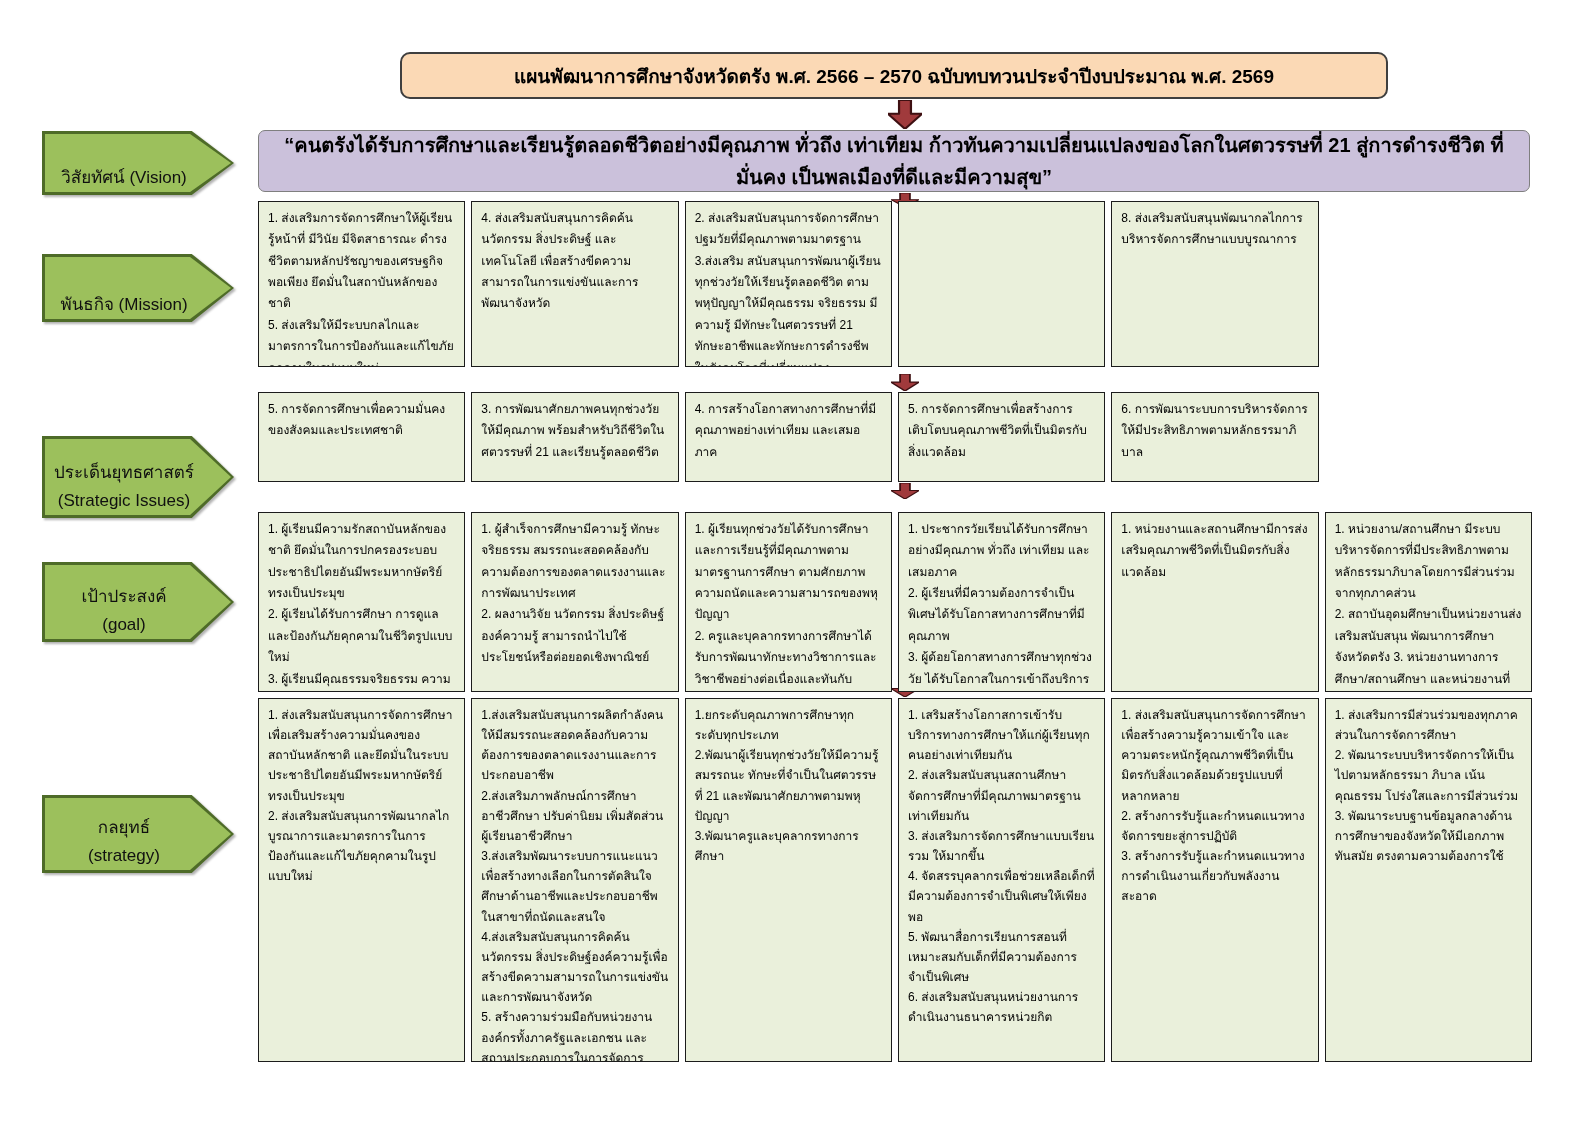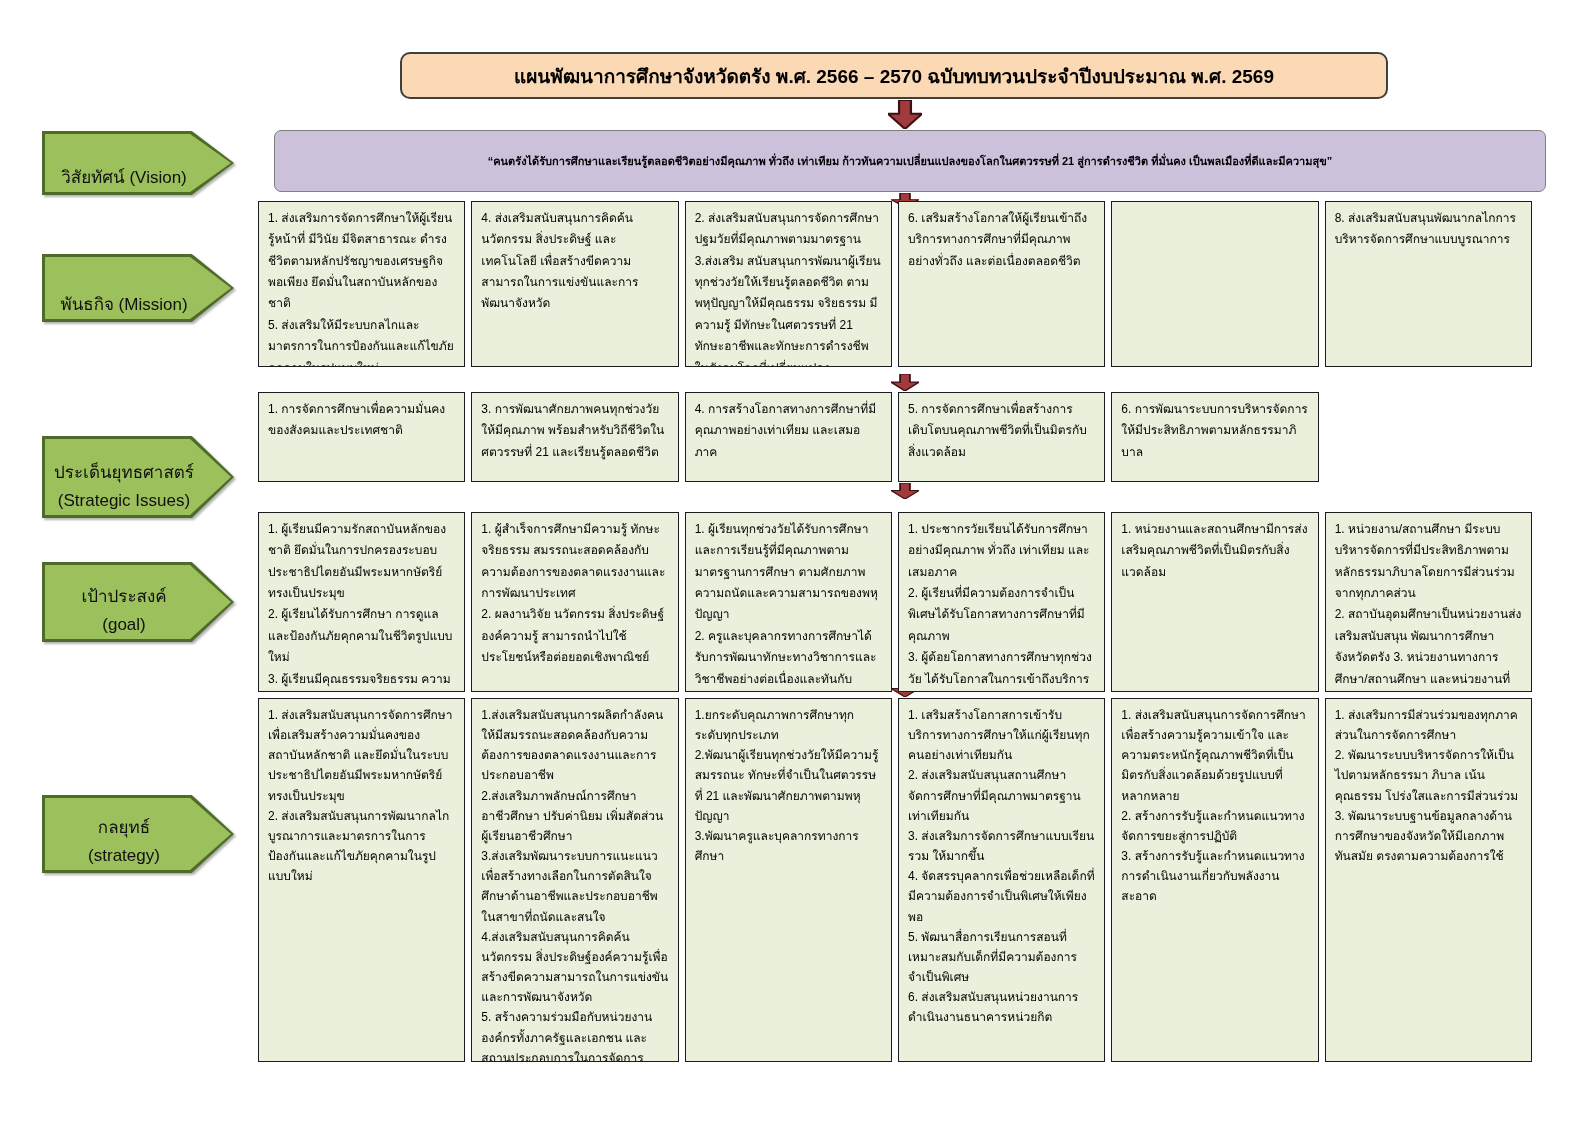--- a/index.html
+++ b/index.html
@@ -22,22 +22,22 @@
     position:absolute;left:400px;top:52px;width:988px;height:47px;
     background:var(--title-bg);border:2px solid #3f3f3f;border-radius:10px;
     display:flex;align-items:center;justify-content:center;
     font-weight:bold;font-size:19px;text-align:center;box-sizing:border-box;
   }
 
   .vision-box{
     position:absolute;left:258px;top:130px;width:1272px;height:62px;
     background:var(--vision-bg);border:1px solid #7f7f7f;border-radius:7px;
     display:flex;align-items:center;justify-content:center;
-    font-weight:bold;font-size:11px;text-align:center;
-    padding:0 10px;box-sizing:border-box;margin-left:16px;
+    font-weight:bold;font-size:20px;text-align:center;
+    padding:0 10px;box-sizing:border-box;
   }
 
   .label-arrow{
     position:absolute;left:42px;width:192px;
     filter:drop-shadow(2px 2px 1px rgba(0,0,0,0.3));
   }
   .label-outer{
     position:absolute;inset:0;background:var(--label-border);
     clip-path:polygon(0 0,78% 0,100% 50%,78% 100%,0 100%);
   }
@@ -153,27 +153,26 @@
     <span>“คนตรังได้รับการศึกษาและเรียนรู้ตลอดชีวิตอย่างมีคุณภาพ ทั่วถึง เท่าเทียม ก้าวทันความเปลี่ยนแปลงของโลกในศตวรรษที่ 21 สู่การดำรงชีวิต  ที่มั่นคง เป็นพลเมืองที่ดีและมีความสุข”</span>
   </div>
 
   <div class="grid-row" id="row-mission">
     <div class="cell">1. ส่งเสริมการจัดการศึกษาให้ผู้เรียนรู้หน้าที่ มีวินัย มีจิตสาธารณะ ดำรงชีวิตตามหลักปรัชญาของเศรษฐกิจพอเพียง ยึดมั่นในสถาบันหลักของชาติ
 5. ส่งเสริมให้มีระบบกลไกและมาตรการในการป้องกันและแก้ไขภัยคุกคามในรูปแบบใหม่</div>
     <div class="cell">4. ส่งเสริมสนับสนุนการคิดค้นนวัตกรรม สิ่งประดิษฐ์ และเทคโนโลยี เพื่อสร้างขีดความสามารถในการแข่งขันและการพัฒนาจังหวัด</div>
     <div class="cell">2. ส่งเสริมสนับสนุนการจัดการศึกษาปฐมวัยที่มีคุณภาพตามมาตรฐาน
 3.ส่งเสริม สนับสนุนการพัฒนาผู้เรียนทุกช่วงวัยให้เรียนรู้ตลอดชีวิต ตามพหุปัญญาให้มีคุณธรรม จริยธรรม มีความรู้ มีทักษะในศตวรรษที่ 21 ทักษะอาชีพและทักษะการดำรงชีพในสังคมโลกที่เปลี่ยนแปลง
 7. ส่งเสริมสนับสนุนสถานศึกษาจัดการศึกษา</div>
-    <div class="cell">6. เสริมสร้างโอกาสให้ผู้เรียนเข้าถึงบริการทางการศึกษาที่มีคุณภาพ อย่างทั่วถึง และต่อเนื่องตลอดชีวิต</div>
     <div class="cell"></div>
     <div class="cell">8. ส่งเสริมสนับสนุนพัฒนากลไกการบริหารจัดการศึกษาแบบบูรณาการ</div>
   </div>
 
   <div class="grid-row" id="row-strategic">
-    <div class="cell">1. การจัดการศึกษาเพื่อความมั่นคงของสังคมและประเทศชาติ</div>
+    <div class="cell">5. การจัดการศึกษาเพื่อความมั่นคงของสังคมและประเทศชาติ</div>
     <div class="cell">3. การพัฒนาศักยภาพคนทุกช่วงวัย ให้มีคุณภาพ พร้อมสำหรับวิถีชีวิตในศตวรรษที่ 21  และเรียนรู้ตลอดชีวิต</div>
     <div class="cell">4. การสร้างโอกาสทางการศึกษาที่มีคุณภาพอย่างเท่าเทียม และเสมอภาค</div>
     <div class="cell">5. การจัดการศึกษาเพื่อสร้างการเติบโตบนคุณภาพชีวิตที่เป็นมิตรกับสิ่งแวดล้อม</div>
     <div class="cell">6. การพัฒนาระบบการบริหารจัดการให้มีประสิทธิภาพตามหลักธรรมาภิบาล</div>
   </div>
 
   <div class="grid-row" id="row-goal">
     <div class="cell">1. ผู้เรียนมีความรักสถาบันหลักของชาติ ยึดมั่นในการปกครองระบอบประชาธิปไตยอันมีพระมหากษัตริย์ทรงเป็นประมุข
 2. ผู้เรียนได้รับการศึกษา การดูแลและป้องกันภัยคุกคามในชีวิตรูปแบบใหม่
 3. ผู้เรียนมีคุณธรรมจริยธรรม ความรู้ ทักษะความสามารถในการประยุกต์ใช้และความรับผิดชอบ</div>

